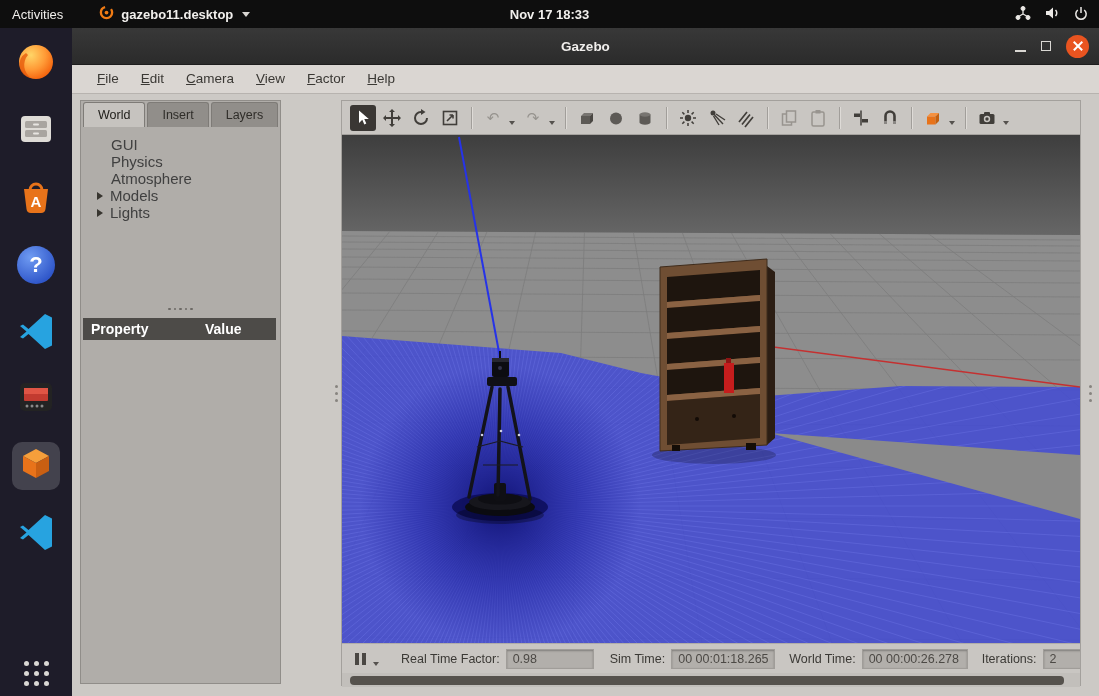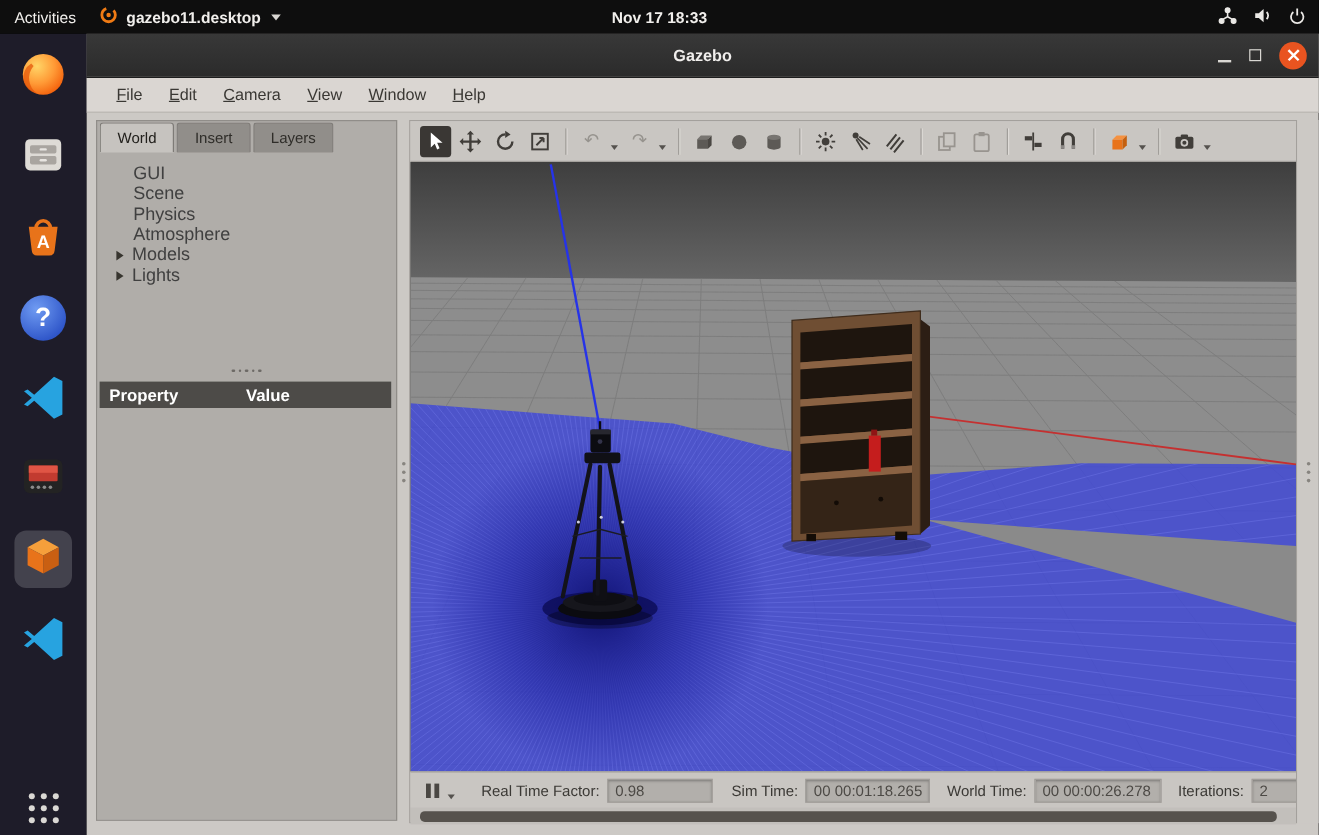--- a/index.html
+++ b/index.html
@@ -3,21 +3,21 @@
 <meta charset="utf-8">
 <style>
   * { margin:0; padding:0; box-sizing:border-box; }
   html,body { width:1099px; height:696px; overflow:hidden; background:#000;
     font-family:"Liberation Sans", sans-serif; }
   .screen { position:relative; width:1099px; height:696px; }
 
   
   .topbar { position:absolute; left:0; top:0; width:1099px; height:28px; background:#0e0e0e;
     color:#f1efec; font-size:13px; z-index:50; }
-  .tb-left { position:absolute; left:12px; top:0; height:28px; display:flex; align-items:center; gap:20px; }
+  .tb-left { position:absolute; left:12px; top:0; height:28px; display:flex; align-items:center; gap:36px; }
   .tb-activities { cursor:default; }
   .tb-app { display:flex; align-items:center; gap:7px; font-weight:bold; }
   .caret-down { width:0; height:0; border-left:4px solid transparent; border-right:4px solid transparent;
     border-top:5px solid #d8d6d2; margin-left:2px; }
   .tb-center { position:absolute; left:50%; top:0; transform:translateX(-50%); height:28px;
     display:flex; align-items:center; font-weight:bold; }
   .tb-right { position:absolute; right:10px; top:0; height:28px; display:flex; align-items:center; gap:13px; }
 
   
   .dock { position:absolute; left:0; top:28px; width:72px; height:668px; background:#1e1c29;
@@ -46,21 +46,21 @@
   .wc-close i { transform:rotate(45deg); } .wc-close b { transform:rotate(-45deg); }
 
   .menubar { height:29px; background:#dad6d2; border-bottom:1px solid #b7b3af; display:flex;
     align-items:center; padding-left:14px; font-size:13.5px; color:#3a3834; }
   .menu-item { display:inline-block; padding:0 11px; line-height:28px; }
   .menu-item::first-letter { text-decoration:underline; }
 
   .content { position:absolute; left:0; top:66px; right:0; bottom:0; }
 
   
-  .panel { position:absolute; left:8px; top:6px; width:251px; height:584px; background:#b0ada9;
+  .panel { position:absolute; left:8px; top:6px; width:201px; height:584px; background:#b0ada9;
     border:1px solid #908d89; }
   .tabs { display:flex; gap:2px; padding:1px 0 0 2px; height:26px; }
   .tab { padding:0 14px; line-height:24px; font-size:12.5px; color:#2f2d29; background:#918e8a;
     border:1px solid #7e7b77; border-bottom:none; border-radius:3px 3px 0 0; }
   .tab.active { background:#c6c3bf; color:#22201c; }
   .tree { position:absolute; left:0; right:0; top:26px; height:152px; padding-top:9px;
     font-size:15px; color:#404040; }
   .tree-row { height:17px; display:flex; align-items:center; padding-left:30px; }
   .tree-row.expandable { padding-left:16px; }
   .tri-right { width:0; height:0; border-top:4.5px solid transparent; border-bottom:4.5px solid transparent;
@@ -254,38 +254,35 @@
             <b></b>
           </span>
       </div>
     </div>
 
     <nav class="menubar">
       <span class="menu-item">File</span>
       <span class="menu-item">Edit</span>
       <span class="menu-item">Camera</span>
       <span class="menu-item">View</span>
-      <span class="menu-item">Window</span>
+      <span class="menu-item">Factor</span>
       <span class="menu-item">Help</span>
     </nav>
 
     <div class="content">
 
       <div class="panel">
         <div class="tabs">
           <span class="tab active">World</span>
           <span class="tab">Insert</span>
           <span class="tab">Layers</span>
         </div>
         <div class="tree">
           <div class="tree-row">
               <span>GUI</span>
-            </div>
-          <div class="tree-row">
-              <span>Scene</span>
             </div>
           <div class="tree-row">
               <span>Physics</span>
             </div>
           <div class="tree-row">
               <span>Atmosphere</span>
             </div>
           <div class="tree-row expandable">
               <span class="tri-right"></span>
               <span>Models</span>

